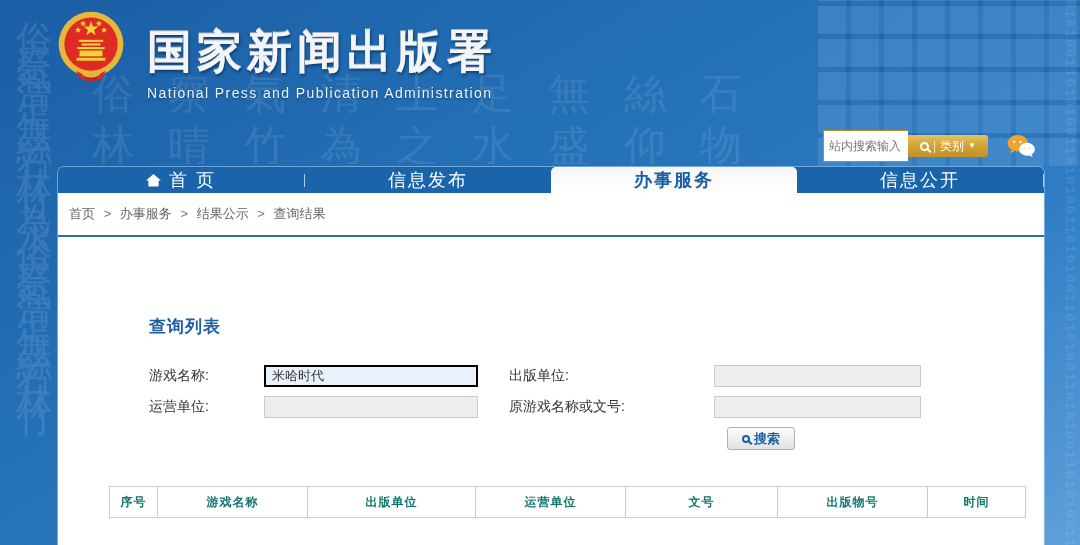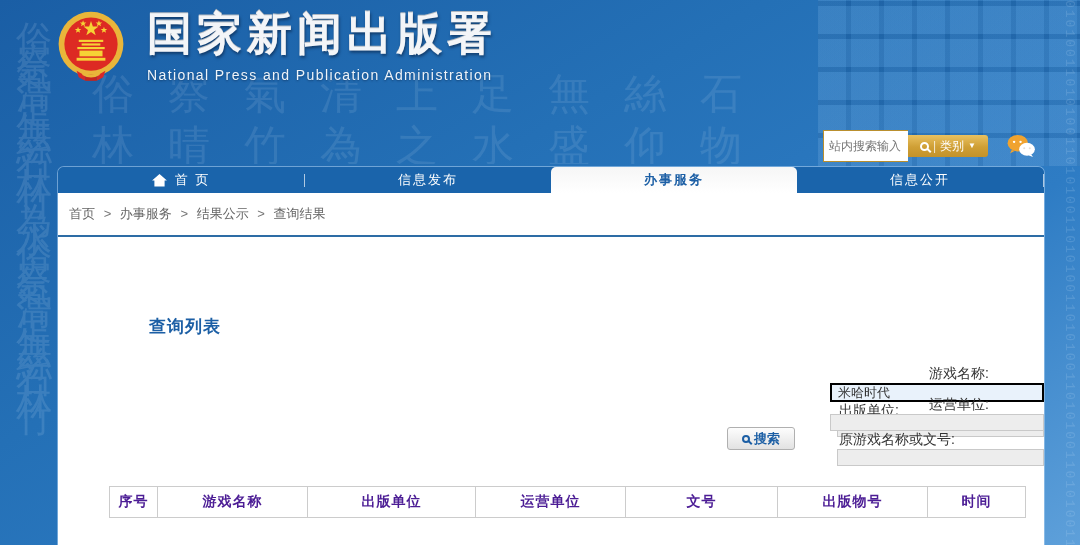--- a/index.html
+++ b/index.html
@@ -32,21 +32,21 @@
     writing-mode:vertical-rl; font-size:13px; letter-spacing:2px;
     color:#cfe6fb; opacity:.16; overflow:hidden; font-family:"Liberation Mono","DejaVu Sans Mono",monospace;
   }
 
   
   .page { position:absolute; left:57px; top:0; width:988px; height:545px; }
 
   
   .site-header { position:relative; height:166px; }
   .emblem { position:absolute; left:-2px; top:3px; width:72px; height:88px; }
-  .brand { position:absolute; left:90px; top:4px; }
+  .brand { position:absolute; left:90px; top:22px; }
   .brand h1 {
     font-size:45px; font-weight:bold; letter-spacing:5px; color:#f3f5f8;
     text-shadow:0 -1px 0 #aeb6bf, 1px 2px 3px rgba(8,30,62,.6);
   }
   .brand .en {
     margin-top:3px; font-size:14px; letter-spacing:1.4px; color:#eef4fa;
     text-shadow:0 1px 2px rgba(8,30,62,.5);
   }
   .search-row { position:absolute; left:766px; top:130px; display:flex; align-items:center; }
   .site-search {
@@ -66,59 +66,59 @@
   .wechat { margin-left:18px; width:30px; height:24px; cursor:pointer; }
 
   
   .panel {
     position:relative; border:1px solid rgba(175,210,242,.55); border-bottom:none;
     border-radius:7px 7px 0 0; overflow:hidden; height:379px;
   }
   .nav { height:26px; background:#1a64ab; display:flex; position:relative; }
   .nav-tab {
     flex:1 1 0; display:flex; align-items:center; justify-content:center; gap:8px;
-    color:#fff; font-size:13px; letter-spacing:2px; cursor:pointer; position:relative;
+    color:#fff; font-size:18px; letter-spacing:2px; cursor:pointer; position:relative;
   }
   .nav-tab.active {
     background:linear-gradient(#f6f6f6,#ffffff); color:#1c5fa5; font-weight:bold;
     border-radius:5px 5px 0 0;
   }
   .nav-sep { width:0; border-left:1px solid rgba(255,255,255,.65); height:13px; align-self:center; }
   .home-icon { width:15px; height:13px; display:inline-block; }
 
   
   .content { background:#fff; height:353px; position:relative; }
   .breadcrumb { padding:12px 0 0 11px; font-size:13px; color:#666; line-height:18px; }
   .breadcrumb .bc-item { cursor:pointer; }
   .breadcrumb .bc-sep { margin:0 5px; color:#777; }
   .rule { margin-top:12px; border-top:2px solid #2d6ca5; height:0; }
   .list-title { margin:78px 0 0 91px; font-size:17px; font-weight:bold; color:#1c5fa5; letter-spacing:1px; }
 
   .qform { margin:27px 0 0 91px; font-size:14px; color:#333; }
-  .form-row { display:flex; align-items:flex-end; height:22px; margin-bottom:9px;flex-direction:column; }
+  .form-row { display:flex; align-items:center; height:22px; margin-bottom:9px; }
   .form-row .lbl1 { width:115px; }
   .form-row .lbl2 { width:205px; margin-left:31px; }
   .inp { height:22px; font-size:13px; color:#333; padding:0 6px; outline:none; }
   .inp.left-col { width:214px; }
   .inp.right-col { width:207px; }
   .inp.filled { background:#e9f2fb; border:2px solid #000000; }
   .inp.empty { background:#ededed; border:1px solid #c9c9c9; }
 
   .btn-row { margin:3px 0 0 578px; }
   .search-btn {
     width:68px; height:23px; border:1px solid #b0b0b0; border-radius:3px; cursor:pointer;
     background:linear-gradient(#fdfdfd,#e2e2e2); display:flex; align-items:center; justify-content:center; gap:4px;
     font-size:13px; font-weight:bold; color:#1c5fa5; font-family:inherit;
   }
   .magnifier.blue { border-color:#1c5fa5; width:8px; height:8px; }
   .magnifier.blue::after { background:#1c5fa5; }
 
   .result-table { margin:36px 0 0 51px; border-collapse:collapse; }
   .result-table th {
-    border:1px solid #ccc; height:31px; font-size:14px; font-weight:bold; color:#4c1d95;
+    border:1px solid #ccc; height:31px; font-size:12px; font-weight:bold; color:#0f766e;
     background:#fff; text-align:center; letter-spacing:1px;
   }
 </style>
 </head>
 <body>
 
 <div class="bg-left-callig">俗察氣清足無絲石林竹為水俗察氣清足無絲石林竹</div>
 <div class="bg-header-callig">俗察氣清上足無絲石林晴竹為之水盛仰物俗察氣清上足無絲</div>
 <div class="bg-tiles"></div>
 <div class="bg-binary">0101001101010011010100110101001101010011010100110101001101010011</div>

